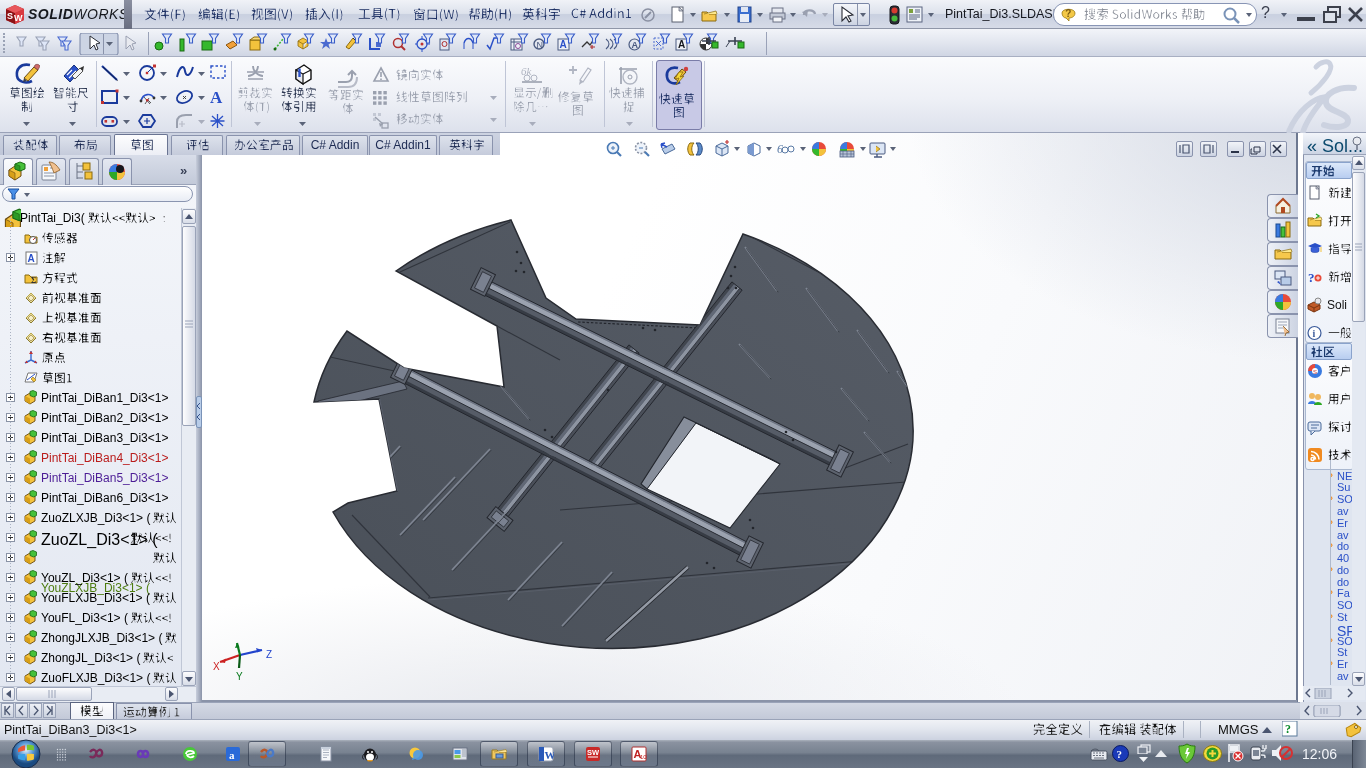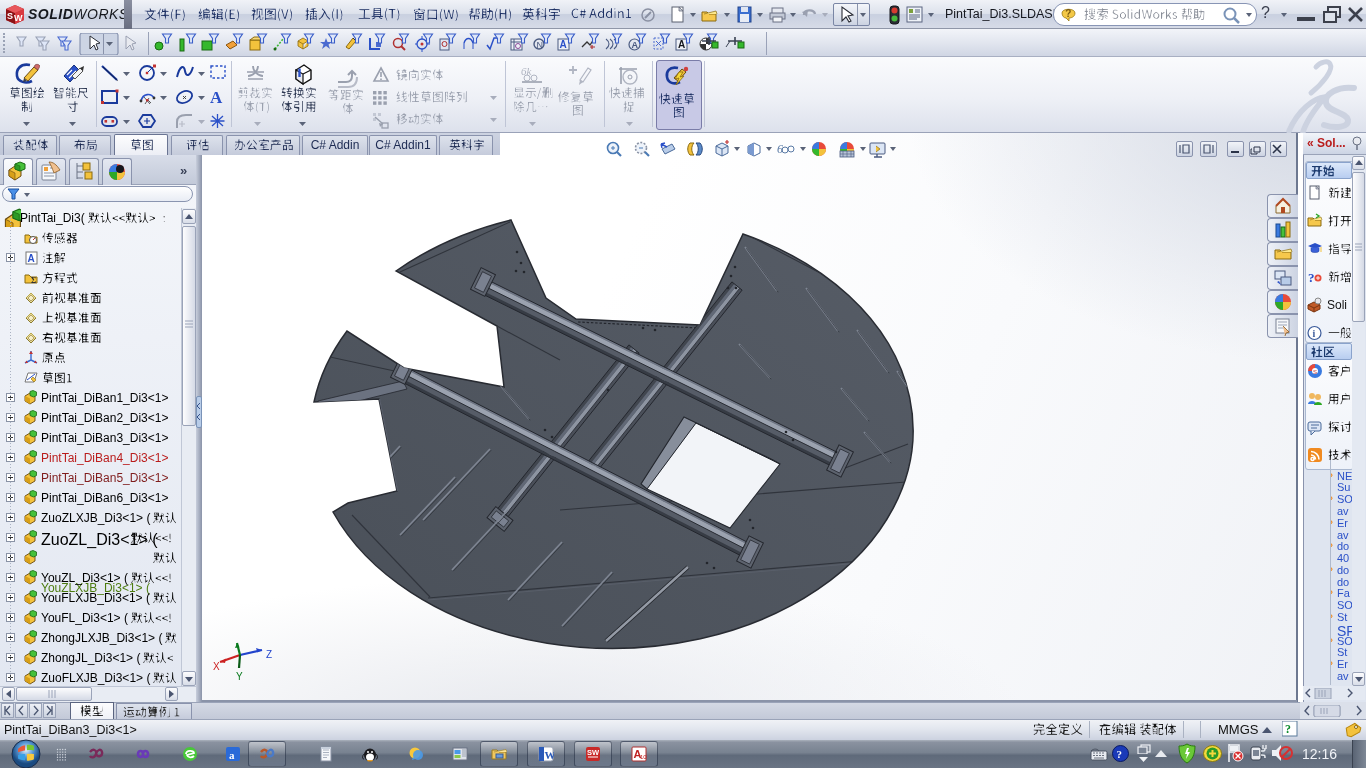--- a/index.html
+++ b/index.html
@@ -929,21 +929,21 @@
     <rect x="0.5" y="0.5" width="8" height="8" fill="#fff" stroke="#8a93a5"></rect>
     <path d="M2 4.5 h5 M4.5 2 v5" stroke="#333"></path>
   </svg>
 <svg class="a" style="left:24px;top:470px" width="14" height="15">
     <g transform="scale(1)">
       <path d="M1 6 L6 3 L11 6 L11 11 L6 14 L1 11 Z" fill="#f3c23c" stroke="#6a4a10" stroke-width=".9"></path>
       <path d="M1 6 L6 8.5 L6 14 L1 11 Z" fill="#d8a018"></path>
       <path d="M6 1.5 L9 0.5 L12.5 2 L12.5 5.5 L9.5 7 L6 5.5 Z" fill="#46c03a" stroke="#1a6a14" stroke-width=".8"></path>
     </g>
   </svg>
-<div class="a" style="left:41px;top:471px;font-size:12px;color:#7f1d1d;white-space:nowrap">PintTai_DiBan5_Di3&lt;1&gt;</div>
+<div class="a" style="left:41px;top:471px;font-size:12px;color:#4c1d95;white-space:nowrap">PintTai_DiBan5_Di3&lt;1&gt;</div>
 <svg class="a" style="left:6px;top:493px" width="9" height="9">
     <rect x="0.5" y="0.5" width="8" height="8" fill="#fff" stroke="#8a93a5"></rect>
     <path d="M2 4.5 h5 M4.5 2 v5" stroke="#333"></path>
   </svg>
 <svg class="a" style="left:24px;top:490px" width="14" height="15">
     <g transform="scale(1)">
       <path d="M1 6 L6 3 L11 6 L11 11 L6 14 L1 11 Z" fill="#f3c23c" stroke="#6a4a10" stroke-width=".9"></path>
       <path d="M1 6 L6 8.5 L6 14 L1 11 Z" fill="#d8a018"></path>
       <path d="M6 1.5 L9 0.5 L12.5 2 L12.5 5.5 L9.5 7 L6 5.5 Z" fill="#46c03a" stroke="#1a6a14" stroke-width=".8"></path>
     </g>
@@ -1149,21 +1149,21 @@
     <path d="M10 10 L10 18 A8 8 0 0 0 18 10 Z" fill="#f3c23c"></path>
   </svg>
 <div class="a" style="left:1267px;top:314px;width:31px;height:24px;background:linear-gradient(90deg,#eef1f7,#ccd3e2);border:1px solid #8a93ad;border-right:none;border-radius:4px 0 0 4px"></div>
 <svg class="a" style="left:1273px;top:316px" width="20" height="20">
     <rect x="3" y="3" width="13" height="14" fill="#f6f8fb" stroke="#7a8294"></rect>
     <path d="M5 6 h9 M5 9 h9 M5 12 h6" stroke="#9aa3b5"></path>
     <path d="M10 10 L16 16 l-3 1 l-1 3" fill="#f0c090" stroke="#8a5a20" stroke-width=".8"></path>
   </svg>
 <div class="a" style="left:1303px;top:133px;width:63px;height:585px;background:#dfe5f0;border-left:1px solid #8a93ad"></div>
 <div class="a" style="left:1303px;top:133px;width:63px;height:22px;background:linear-gradient(#f2f5fa,#ccd4e4);border-bottom:1px solid #9aa3b8"></div>
-<div class="a" style="left:1307px;top:136px;font-size:12px;font-weight:bold;color:#b91c1c">« Sol...</div>
+<div class="a" style="left:1307px;top:136px;font-size:18px;font-weight:normal;color:#0c4a6e">« Sol...</div>
 <svg class="a" style="left:1350px;top:136px" width="14" height="15">
     <circle cx="7" cy="5" r="4" fill="#e8eaf0" stroke="#6a7284"></circle>
     <path d="M7 9 L7 14" stroke="#6a7284" stroke-width="1.5"></path>
   </svg>
 <div class="a" style="left:1305px;top:161px;width:49px;height:182px;background:linear-gradient(#fdfdfe,#eef2f9);border:1px solid #aab8d0;border-radius:3px"></div>
 <div class="a" style="left:1305px;top:342px;width:49px;height:128px;background:linear-gradient(#fdfdfe,#eef2f9);border:1px solid #aab8d0;border-radius:3px"></div>
 <div class="a" style="left:1306px;top:162px;width:46px;height:17px;background:linear-gradient(#dce8fa,#b8cdf0);border:1px solid #8aa3cc;border-radius:2px"></div>
 <svg style="position:absolute;left:1310px;top:164px" width="26" height="14">
     <path d="M18.3 7.7L18.3 12.3L23.7 12.3L23.7 7.7ZM19.7 8.7L22.7 9L22.3 11L19.3 10.7ZM2 2L2 3L4.3 3.3L4 6.3L1.7 6.3L1.7 7.3L4 7.7L3.7 9.3L1.7 11.3L2.3 12.3L3 12.3L4 11.3L5.7 7.3L8.3 7.7L8.3 12.3L9.7 12.3L10 7.3L12.3 7.3L12.3 6.3L9.7 6L10 3L11.7 3L11.7 2ZM5.7 3L8.3 3.3L8 6.3L5.3 6ZM21.3 1.7L20 1.3L18.7 4.3L17.7 5.3L17.3 3.7L15.3 3.3L15.7 1.3L14.7 1.3L14.7 3L13.3 3.7L13.3 4.7L14.3 5L13.7 8L14.7 8.7L15 9.7L13.3 11.3L13.7 12L14.3 12.3L16 10.3L17 11L17.7 10.3L16.7 9L17 6.3L17.7 5.7L18 6.7L23 6L23.3 6.7L24.3 6.3L23.7 4.3L22.3 3L21.7 3.3L22 5L19.7 4.7ZM16.3 5L16 7.3L15.3 8L15 5.3Z" fill="#1c3a6e" fill-rule="evenodd"></path>
   </svg>
@@ -1496,13 +1496,13 @@
     <rect x="2" y="4" width="10" height="13" rx="2" fill="#e8ebf0" stroke="#3a4250"></rect>
     <rect x="4" y="7" width="6" height="6" fill="#7a8494"></rect>
     <path d="M12 8 C16 8 16 8 16 5 M12 12 C16 12 16 12 16 15" fill="none" stroke="#e8ebf0" stroke-width="1.6"></path>
     <path d="M14 2 v4 m3 -4 v4" stroke="#e8ebf0" stroke-width="1.4"></path>
   </svg>
 <svg class="a" style="left:1271px;top:744px" width="22" height="18">
     <path d="M1 6 L5 6 L10 1 L10 17 L5 12 L1 12 Z" fill="#eef1f5"></path>
     <circle cx="15" cy="9" r="6" fill="none" stroke="#d83030" stroke-width="2"></circle>
     <path d="M11 13 L19 5" stroke="#d83030" stroke-width="2"></path>
   </svg>
-<div class="a" style="left:1302px;top:746px;font-size:14px;color:#f2f4f8">12:16</div>
+<div class="a" style="left:1302px;top:746px;font-size:14px;color:#f2f4f8">12:06</div>
 <div class="a" style="left:1352px;top:740px;width:14px;height:28px;background:linear-gradient(90deg,#5a6474,#7e8896);border-left:1px solid #3a4250"></div>
 </body></html>

